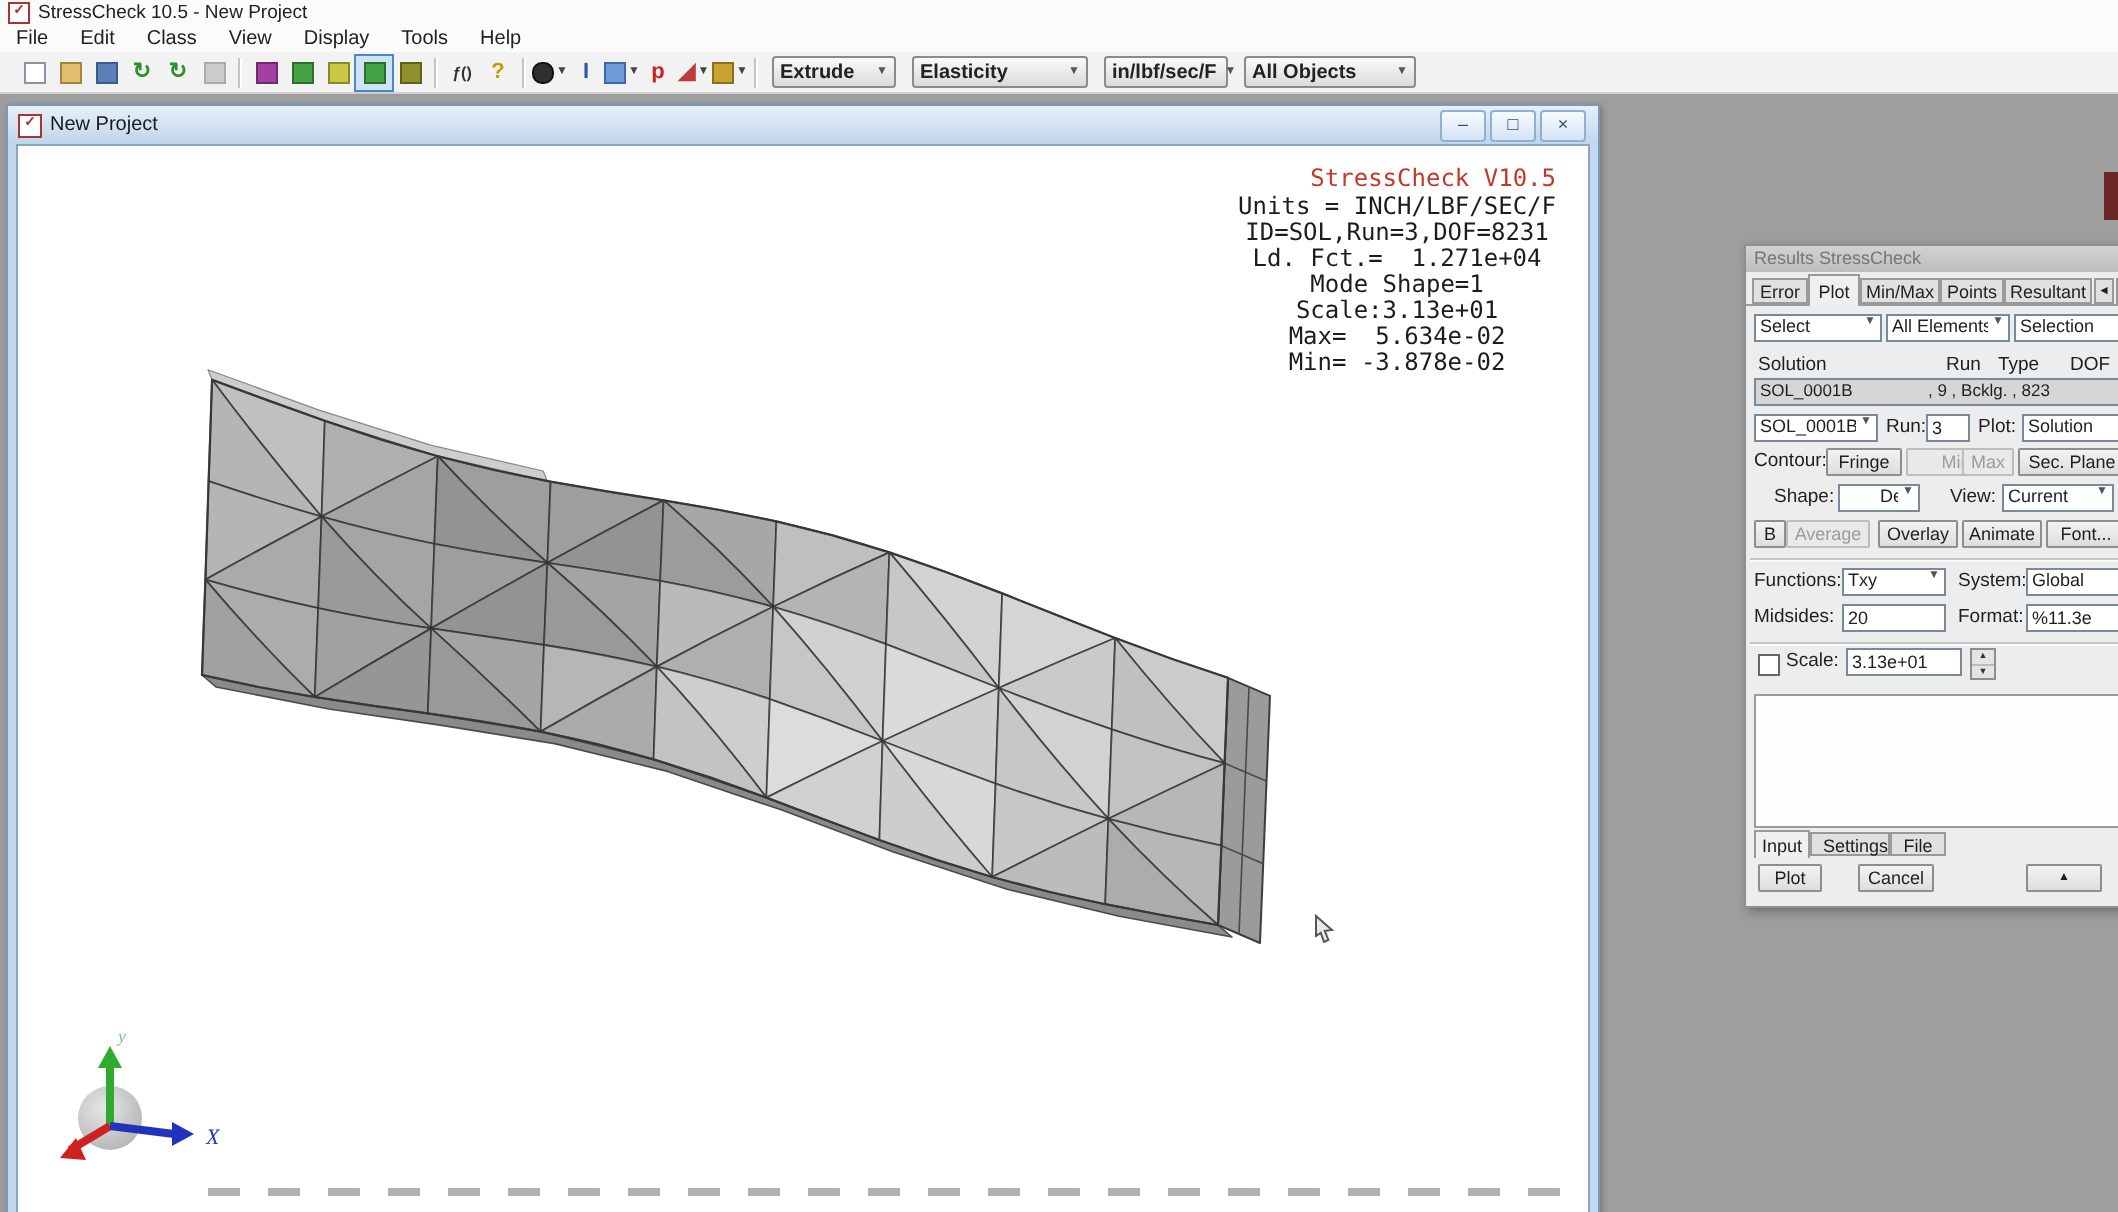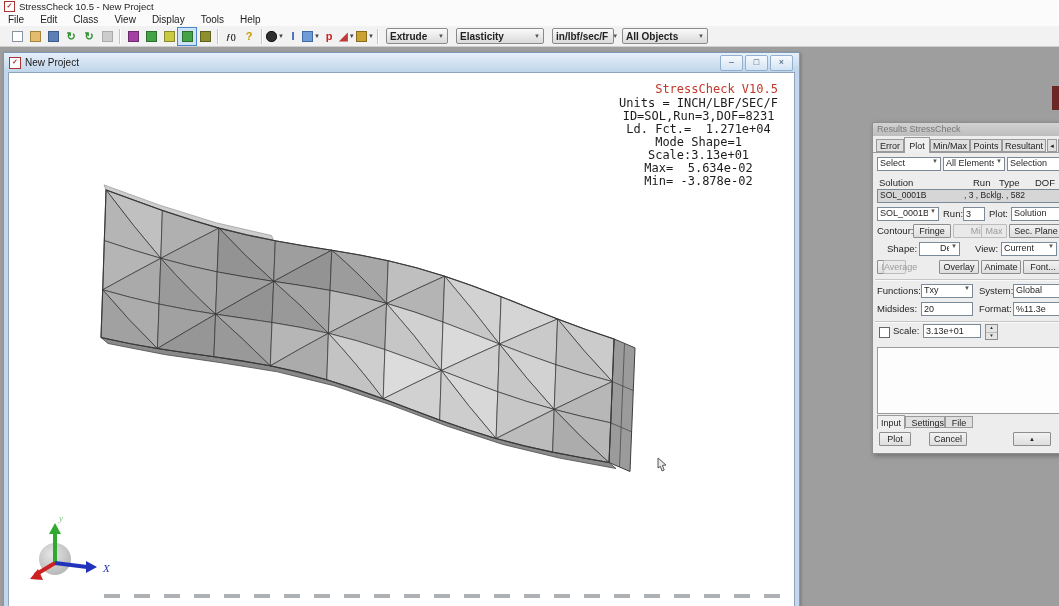--- a/index.html
+++ b/index.html
@@ -313,21 +313,21 @@
     <span class="ca">▼</span>
   </div>
 
   <span class="lbl abs" style="left:6px;top:53px;">Solution</span>
   <span class="lbl abs" style="left:100px;top:53px;">Run</span>
   <span class="lbl abs" style="left:126px;top:53px;">Type</span>
   <span class="lbl abs" style="left:162px;top:53px;">DOF</span>
 
   <div class="combo abs" style="left:4px;top:66px;width:190px;background:#d6d6d6;">
     <span class="cv" style="font-size:8.5px;">SOL_0001B</span>
-    <span class="cv" style="font-size:8.5px;position:absolute;left:86px;">, 3 , Bcklg. ,  582</span>
+    <span class="cv" style="font-size:8.5px;position:absolute;left:86px;">, 9 , Bcklg. ,  823</span>
     <span class="ca">▼</span>
   </div>
 
   <div class="combo abs" style="left:4px;top:84px;width:62px;">
     <span class="cv">SOL_0001B</span>
     <span class="ca">▼</span>
   </div>
   <span class="lbl abs" style="left:70px;top:84px;">Run:</span>
   <div class="field abs" style="left:90px;top:84px;width:22px;">3</div>
   <span class="lbl abs" style="left:116px;top:84px;">Plot:</span>
@@ -347,21 +347,21 @@
     <span class="cv">Deform</span>
     <span class="ca">▼</span>
   </div>
   <span class="lbl abs" style="left:102px;top:119px;">View:</span>
   <div class="combo abs" style="left:128px;top:119px;width:56px;">
     <span class="cv">Current</span>
     <span class="ca">▼</span>
   </div>
 
   <div class="btn abs" style="left:4px;top:137px;width:16px;">B</div>
-  <div class="btn dis abs" style="left:10px;top:137px;width:23px;">Average</div>
+  <div class="btn dis abs" style="left:20px;top:137px;width:42px;">Average</div>
   <div class="btn abs" style="left:66px;top:137px;width:40px;">Overlay</div>
   <div class="btn abs" style="left:108px;top:137px;width:40px;">Animate</div>
   <div class="btn abs" style="left:150px;top:137px;width:40px;">Font...</div>
 
   <div class="sep-line abs" style="left:2px;top:156px;width:192px;"></div>
 
   <span class="lbl abs" style="left:4px;top:161px;">Functions:</span>
   <div class="combo abs" style="left:48px;top:161px;width:52px;">
     <span class="cv">Txy</span>
     <span class="ca">▼</span>

